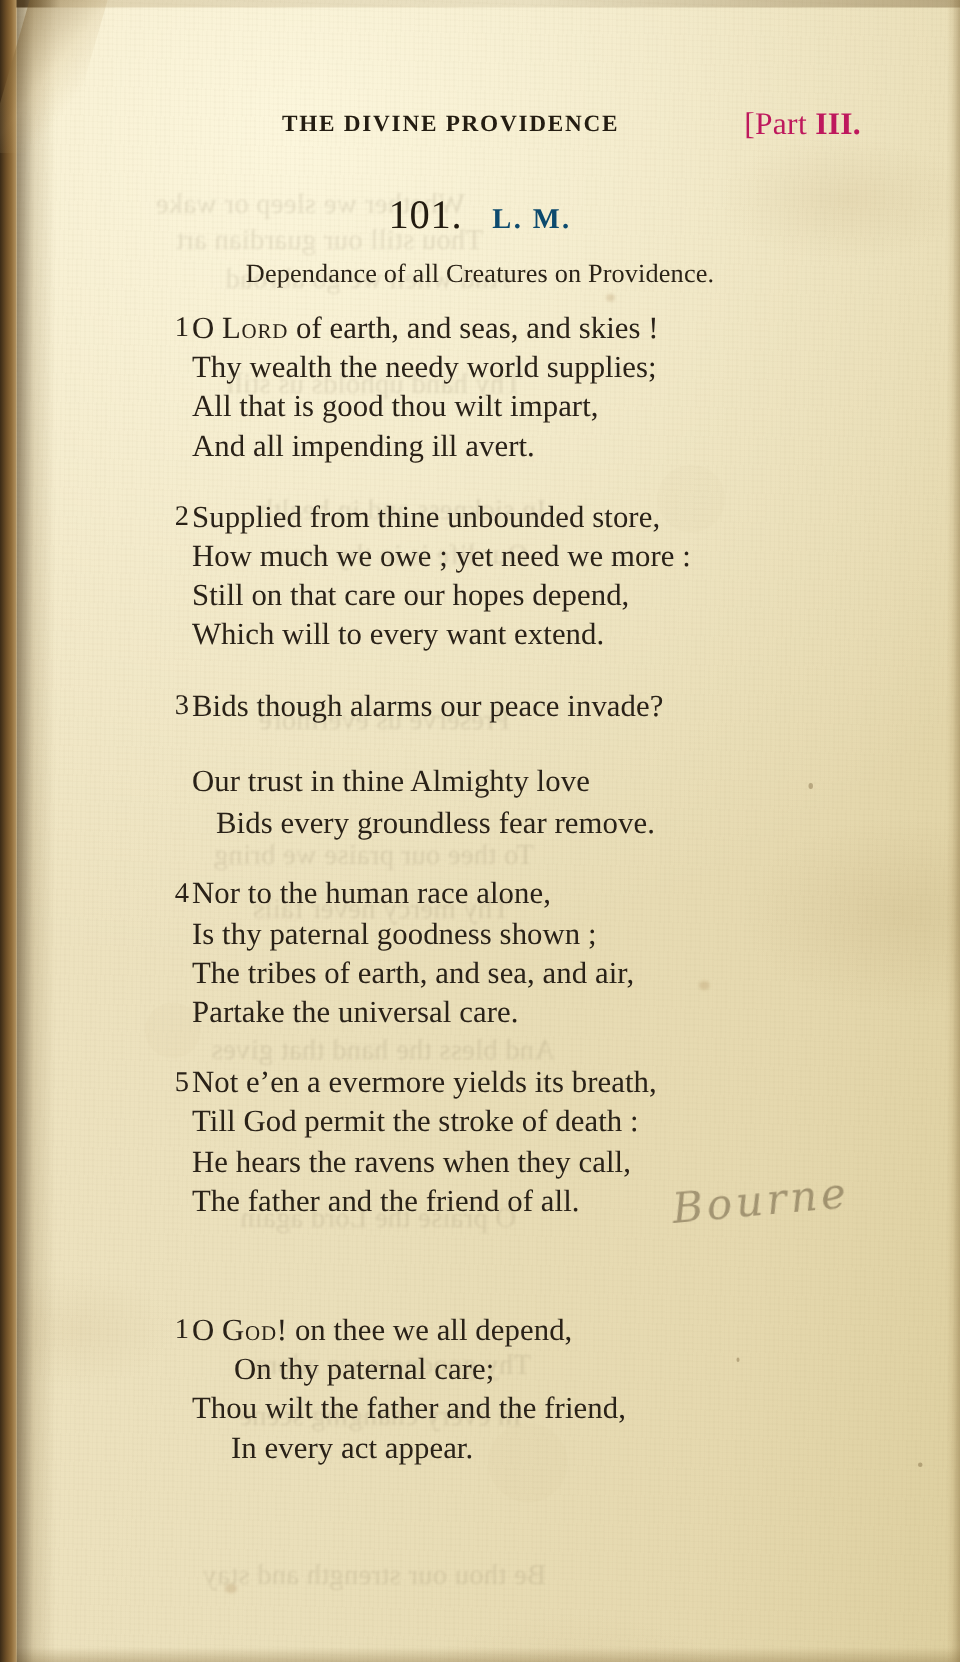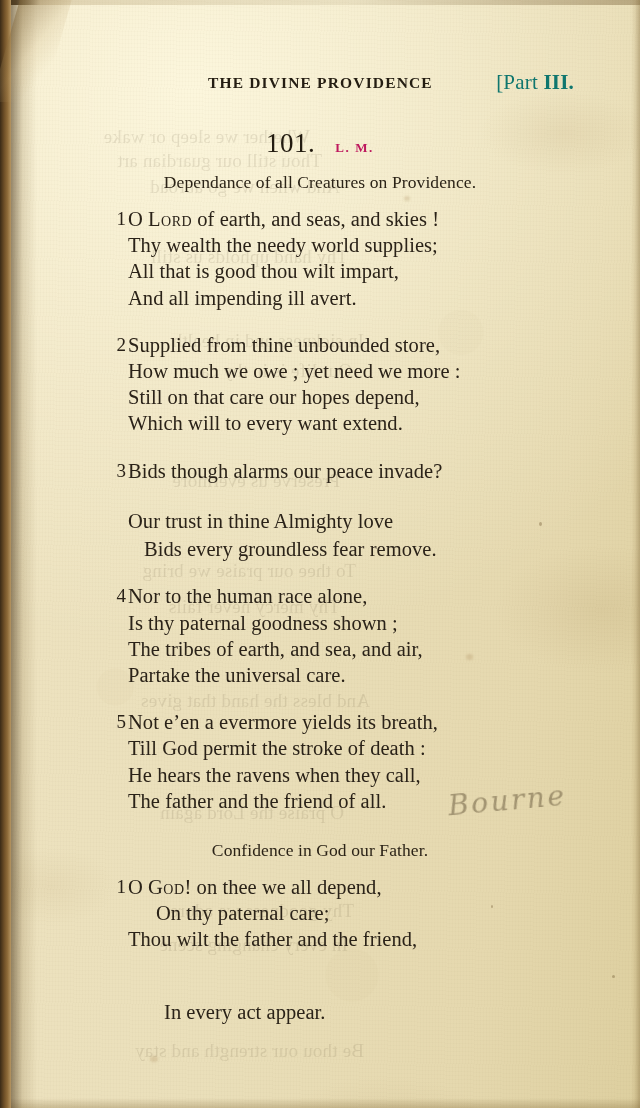--- a/index.html
+++ b/index.html
@@ -114,64 +114,64 @@
   .content {
     position: absolute;
     left: 0; top: 0;
     width: 640px; height: 1108px;
   }
 
   
   .runhead {
     position: absolute;
     top: 74px;
-    left: 105px;
+    left: 85px;
     right: 30px;
     height: 24px;
     text-decoration: underline;
   }
   .runhead-title {
     position: absolute;
     left: 103px;
     top: 0;
     font-size: 15.5px;
     font-weight: 700;
     font-variant: small-caps;
     letter-spacing: 1.15px;
     color: #241d12;
   }
   .runhead-part {
     position: absolute;
     right: 36px;
     top: -4px;
     font-size: 21px;
-    color: #0f766e;
+    color: #be185d;
     letter-spacing: .2px;
   }
   .runhead-part b { font-weight: 700; }
 
   
   .hymn-head {
     position: absolute;
     left: 0; right: 0;
     text-align: center;
     white-space: nowrap;
   }
   .hymn-num {
     font-size: 27px;
     letter-spacing: .5px;
     color: #221b10;
   }
   .hymn-meter {
-    font-size: 13px;
+    font-size: 19px;
     font-weight: 700;
     font-variant: small-caps;
     letter-spacing: 1.6px;
     margin-left: 20px;
-    color: #be185d;
+    color: #0c4a6e;
   }
   .hymn-sub {
     position: absolute;
     left: 0; right: 0;
     text-align: center;
     font-size: 17.5px;
     color: #2b2317;
     letter-spacing: .1px;
   }
 
@@ -281,27 +281,26 @@
         <div class="vline" style="left: 128px; top: 52.4px;">The tribes of earth, and sea, and air,</div>
         <div class="vline" style="left: 128px; top: 78.6px;">Partake the universal care.</div>
       </div>
       <div class="stanza" style="top: 709.2px; height: 104.8px; width: 640px;">
         <div class="vnum" style="left: 104px; top: 2px;">5</div>
         <div class="vline" style="left: 128px; top: 0px;">Not e’en a evermore yields its breath,</div>
         <div class="vline" style="left: 128px; top: 26.2px;">Till God permit the stroke of death :</div>
         <div class="vline" style="left: 128px; top: 52.4px;">He hears the ravens when they call,</div>
         <div class="vline" style="left: 128px; top: 78.6px;">The father and the friend of all.</div>
       </div>
-      <div class="hymn-sub" style="top: 840px;">Confidence in God  our Father.</div>
       <div class="stanza" style="top: 874px; height: 104.8px; width: 640px;">
         <div class="vnum" style="left: 104px; top: 2px;">1</div>
         <div class="vline" style="left: 128px; top: 0px;"><span>O </span><span class="sc">God</span><span>! on thee we all depend,</span></div>
         <div class="vline" style="left: 156px; top: 26.2px;">On thy paternal care;</div>
         <div class="vline" style="left: 128px; top: 52.4px;">Thou wilt the father and the friend,</div>
-        <div class="vline" style="left: 164px; top: 78.6px; margin-top: 46px;">In every act appear.</div>
+        <div class="vline" style="left: 154px; top: 78.6px;">In every act appear.</div>
       </div>
     </div>
 
   <div class="pencil" style="left:448px; top:784px;">Bourne</div>
 
   <div class="edge-top"></div>
   <div class="edge-right"></div>
   <div class="edge-bottom"></div>
   <div class="gutter-shadow"></div>
   <div class="gutter-dark"></div>

